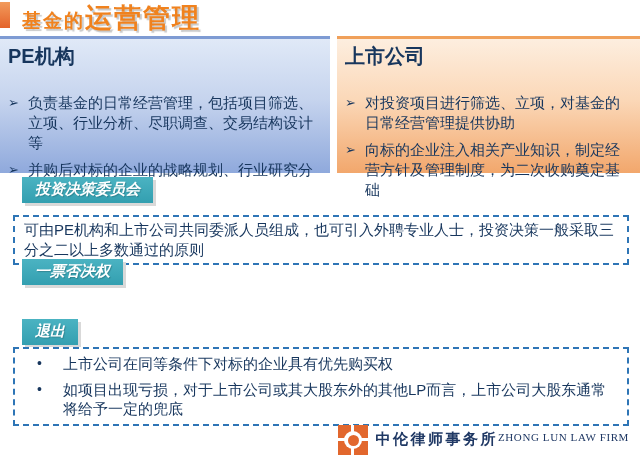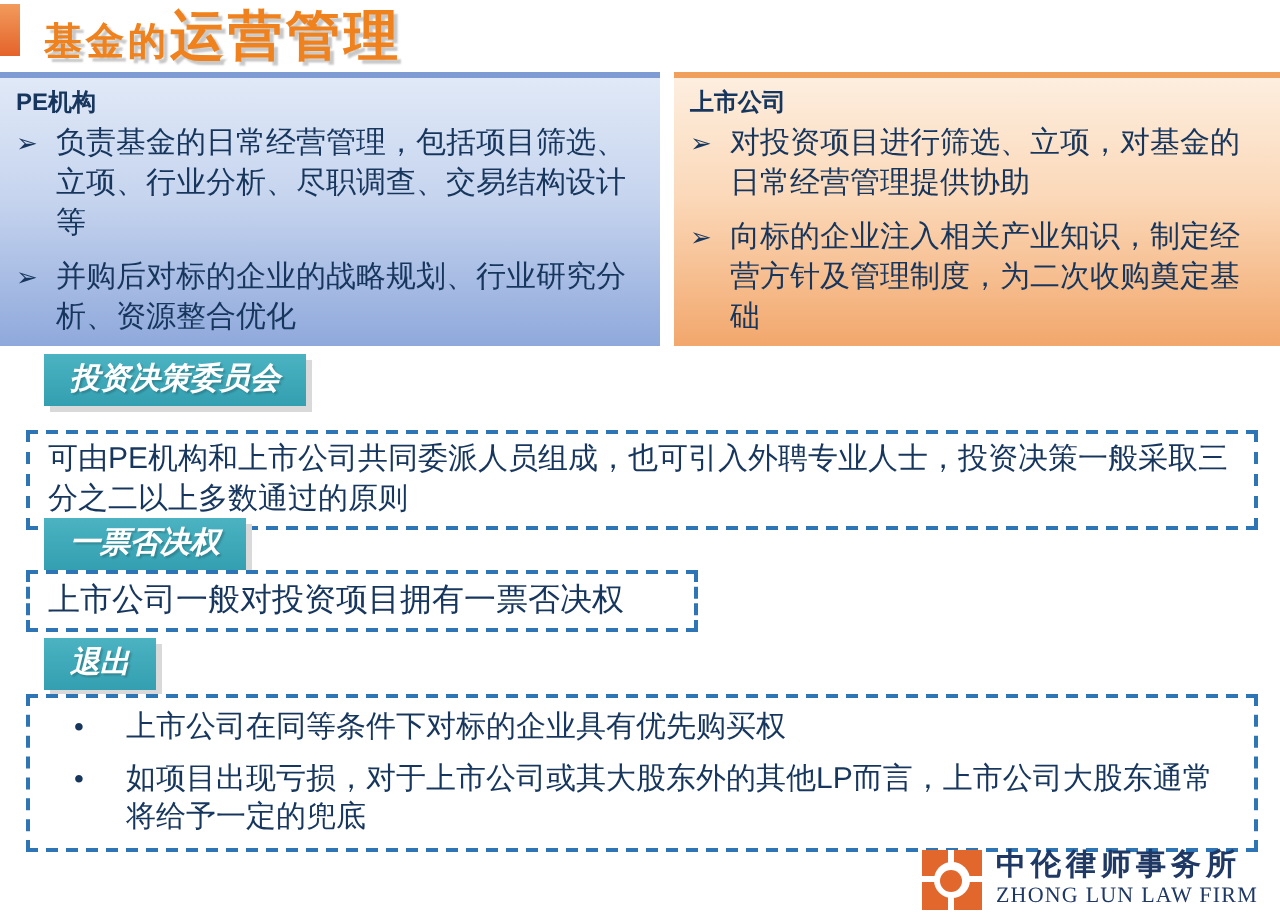--- a/index.html
+++ b/index.html
@@ -35,22 +35,22 @@
     width:330px;
     background:linear-gradient(180deg,#E0E9F7 0%,#C6D4EE 45%,#8FA9DC 100%);
     border-top:3px solid #7E9BD3;
   }
   .col-listed{
     flex:1;
     background:linear-gradient(180deg,#FDEEDF 0%,#FBD8B8 45%,#F2A76C 100%);
     border-top:3px solid #F0A05A;
   }
   .col-header{
-    font-size:12px;font-weight:bold;color:#17365D;
-    margin:1px 0 2px 0;
+    font-size:20px;font-weight:bold;color:#17365D;
+    margin:1px 0 23px 0;
   }
   .col-item{
     display:flex;align-items:flex-start;
     font-size:15px;line-height:1.33;color:#17365D;
     margin-bottom:7px;
   }
   .col-item .arrow{
     flex:none;width:20px;font-size:13px;padding-top:1px;color:#17365D;
   }
   .col-item .itm-text{flex:1;}
@@ -91,21 +91,21 @@
   .logo-mark{
     position:relative;width:30px;height:30px;background:#E2672D;flex:none;
   }
   .logo-mark .bar-h{position:absolute;left:0;right:0;top:13px;height:3px;background:#ffffff;}
   .logo-mark .bar-v{position:absolute;top:0;bottom:0;left:13px;width:3px;background:#ffffff;}
   .logo-mark .ring{
     position:absolute;left:6px;top:6px;width:18px;height:18px;border-radius:50%;
     background:#ffffff;display:flex;align-items:center;justify-content:center;
   }
   .logo-mark .core{width:11px;height:11px;border-radius:50%;background:#E2672D;}
-  .logo-text{display:flex;flex-direction:column;line-height:1.15;}
+  .logo-text{display:flex;flex-direction:row;line-height:1.15;}
   .logo-cn{
     font-family:"Liberation Serif","DejaVu Serif",serif;
     font-size:15px;letter-spacing:2.5px;color:#1F3864;font-weight:bold;white-space:nowrap;
   }
   .logo-en{
     font-family:"Liberation Serif","DejaVu Serif",serif;
     font-size:11px;letter-spacing:0.6px;color:#1F3864;white-space:nowrap;
   }
 </style>
 </head>
@@ -140,23 +140,20 @@
       </div>
     </div>
   </div>
 
   <div class="badge badge-1">投资决策委员会</div>
   <div class="dashed-box box-1">
     <p>可由PE机构和上市公司共同委派人员组成，也可引入外聘专业人士，投资决策一般采取三分之二以上多数通过的原则</p>
   </div>
 
   <div class="badge badge-2">一票否决权</div>
-  <div class="dashed-box box-2">
-    <p>上市公司一般对投资项目拥有一票否决权</p>
-  </div>
 
   <div class="badge badge-3">退出</div>
   <div class="dashed-box box-3">
     <div class="dot-row">
       <span class="dot">•</span>
       <span class="itm-text">上市公司在同等条件下对标的企业具有优先购买权</span>
     </div>
     <div class="dot-row">
       <span class="dot">•</span>
       <span class="itm-text">如项目出现亏损，对于上市公司或其大股东外的其他LP而言，上市公司大股东通常将给予一定的兜底</span>

